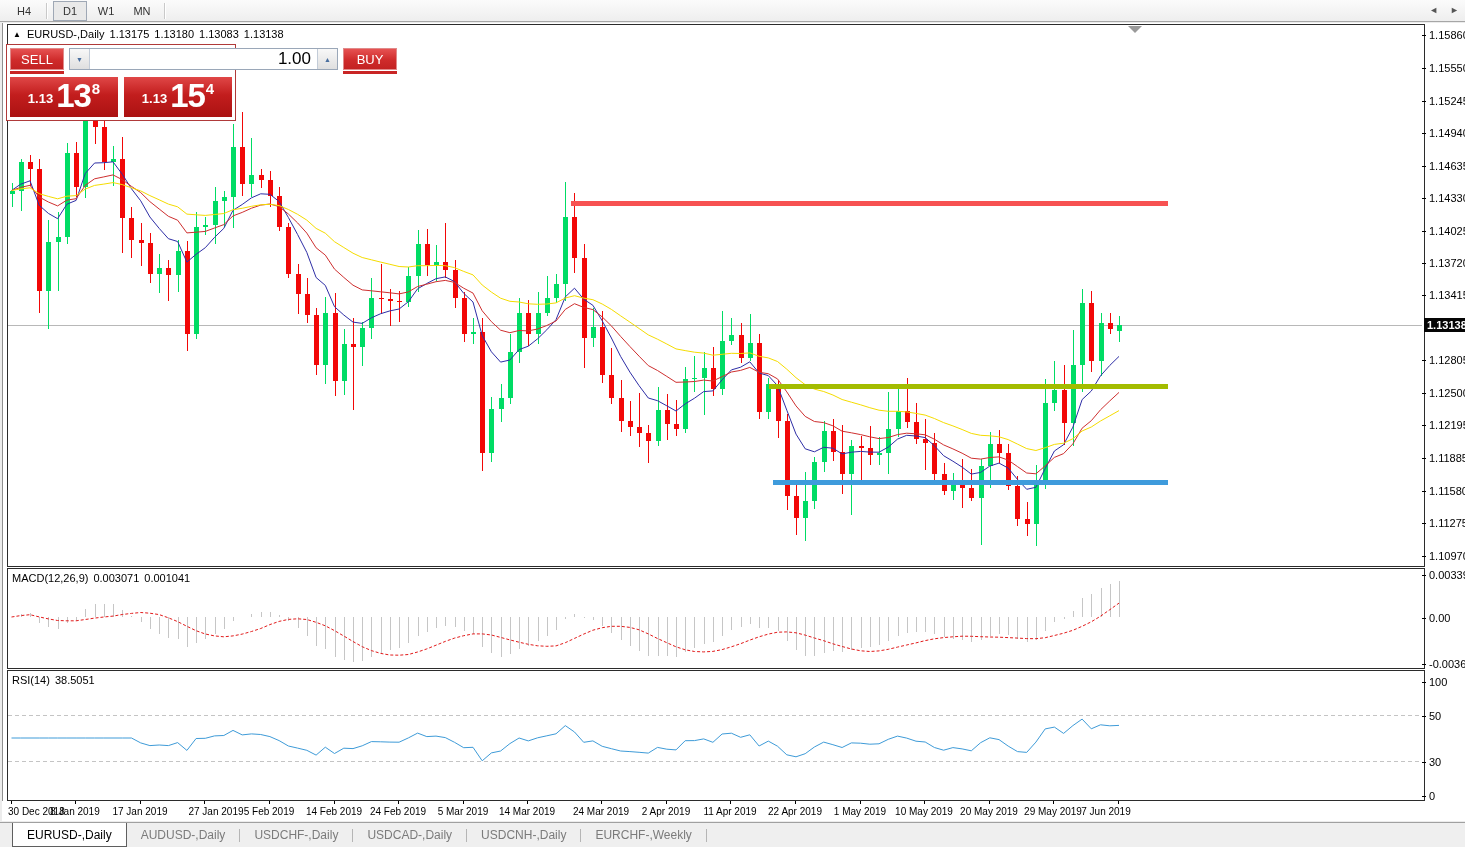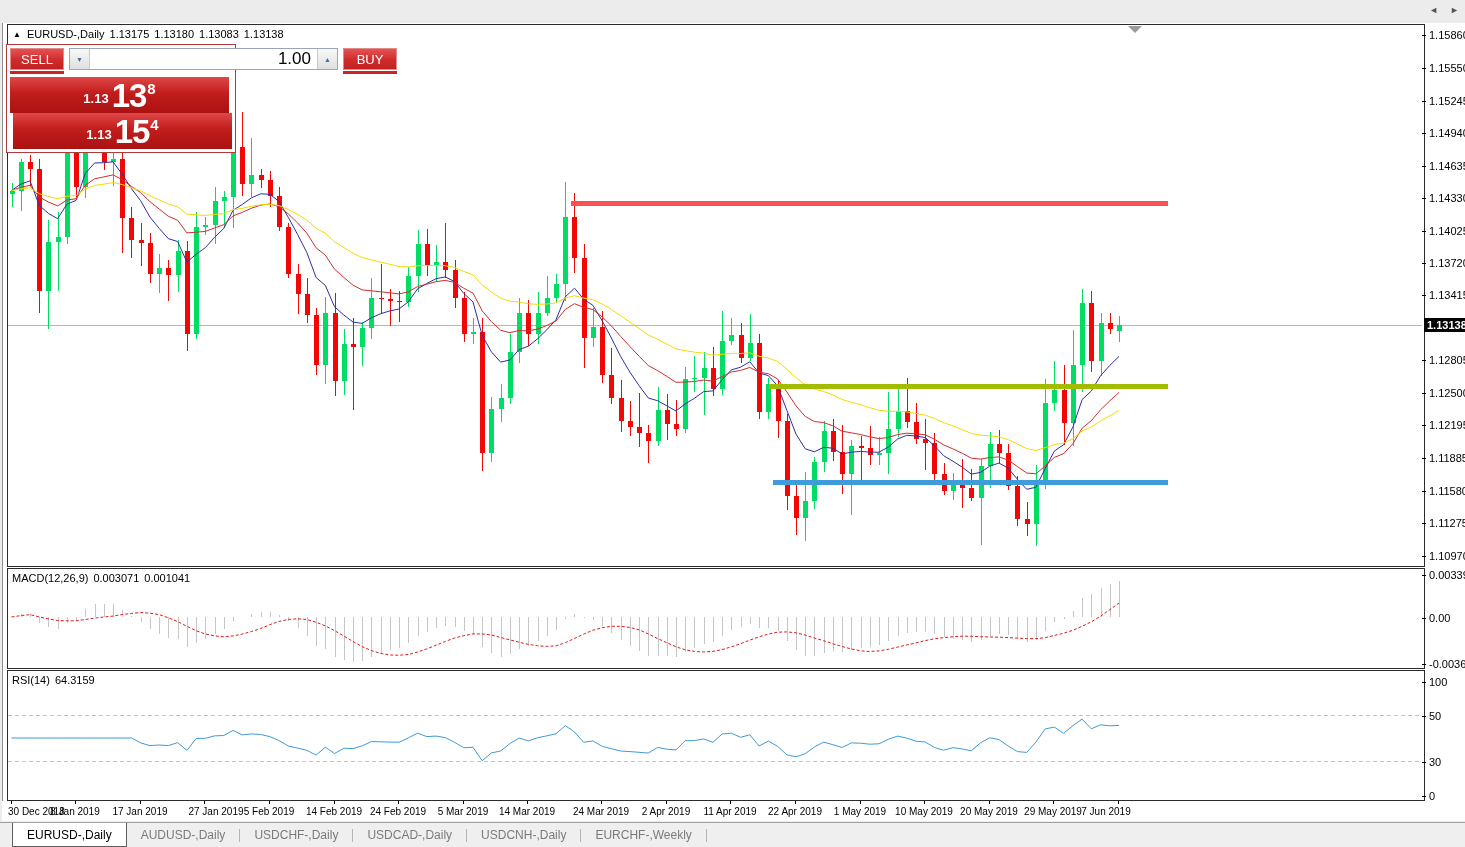--- a/index.html
+++ b/index.html
@@ -43,21 +43,21 @@
   .oc-row1{display:flex;align-items:stretch;height:22px;}
   .oc-btn{position:relative;flex:0 0 52px;background:linear-gradient(#e65252,#cf2b2b 55%,#c32222);border:1px solid #e08a8a;
           color:#fff;font-size:13px;display:flex;align-items:center;justify-content:center;cursor:pointer;}
   .oc-btn:after{content:"";position:absolute;left:-1px;right:-1px;top:100%;margin-top:2px;height:3px;background:#c92525;}
   .oc-spin{flex:1;display:flex;margin:0 5px;border:1px solid #9aa7b8;}
   .oc-arrow{width:19px;background:linear-gradient(#f8f8f8,#dfdfdf);border-right:1px solid #c3ccd8;color:#4a6f9f;
             font-size:7px;display:flex;align-items:center;justify-content:center;cursor:pointer;}
   .oc-arrow.up{border-right:none;border-left:1px solid #c3ccd8;}
   .oc-vol{flex:1;border:none;outline:none;font-family:"Liberation Sans",sans-serif;font-size:17px;color:#000;
           text-align:right;padding:0 6px 0 0;min-width:0;}
-  .oc-row2{display:flex;margin-top:7px;flex-direction:column;}
+  .oc-row2{display:flex;margin-top:7px;}
   .oc-quote{flex:1;height:40px;background:linear-gradient(#e04747,#c21d1d 45%,#ab1212);color:#fff;
             display:flex;align-items:baseline;justify-content:center;padding-top:2px;box-sizing:border-box;cursor:pointer;}
   .oc-quote.sell{margin-right:3px;} .oc-quote.buy{margin-left:3px;}
   .q-small{font-size:13px;font-weight:bold;margin-right:3px;position:relative;top:-4px;}
   .q-big{font-size:33px;font-weight:bold;line-height:34px;letter-spacing:-1px;}
   .q-sup{font-size:15px;font-weight:bold;position:relative;top:-13px;margin-left:1px;}
 
   
   .date-strip{position:absolute;left:2px;top:801px;width:1420px;height:20px;background:#fff;}
   .date-tickmark{position:absolute;top:0;width:1px;height:3px;background:#000;}
@@ -70,20 +70,28 @@
   .tab.active{background:#fff;border:1px solid #5f5f5f;border-top:none;color:#000;margin-top:0px;}
   .tab-sep{width:1px;height:13px;background:#b5b5b5;align-self:center;}
   .tab-scroll{position:absolute;right:6px;top:5px;display:flex;gap:12px;color:#555;font-size:9px;}
   .tab-scroll span{cursor:pointer;}
 </style>
 </head>
 <body>
 
 <div class="app">
 
+  <div class="toolbar">
+      <div class="tf-btn">H4</div>
+      <div class="tb-sep"></div>
+      <div class="tf-btn active">D1</div>
+      <div class="tf-btn">W1</div>
+      <div class="tf-btn">MN</div>
+      <div class="tb-sep"></div>
+    </div>
 
   <div class="chart-window">
     <div class="pane pane-price">
       <svg id="svg-price" width="1416" height="541">
           <line x1="0" x2="1414" y1="300.50188000000026" y2="300.50188000000026" stroke="#B8B8B8" stroke-width="1" shape-rendering="crispEdges"></line>
           <line x1="4.5" x2="4.5" y1="158.09060000000025" y2="181.52940000000004" stroke="#00DC64" stroke-width="1" shape-rendering="crispEdges"></line>
           <rect x="2" y="165.5484000000018" width="5" height="3.196199999999635" fill="#00DC64" shape-rendering="crispEdges"></rect>
           <line x1="13.5" x2="13.5" y1="133.5864000000006" y2="185.79100000000193" stroke="#00DC64" stroke-width="1" shape-rendering="crispEdges"></line>
           <rect x="11" y="136.78260000000023" width="5" height="28.765800000001576" fill="#00DC64" shape-rendering="crispEdges"></rect>
           <line x1="22.5" x2="22.5" y1="130.39020000000093" y2="161.2867999999999" stroke="#F20707" stroke-width="1" shape-rendering="crispEdges"></line>
@@ -494,21 +502,21 @@
         <span class="q-big">15</span>
         <span class="q-sup">4</span>
       </div>
     </div>
   </div>
 
   <div class="pane-label" style="left:12px;top:572px;">
     <span>MACD(12,26,9)</span><span class="v">0.003071</span><span class="v">0.001041</span>
   </div>
   <div class="pane-label" style="left:12px;top:674px;">
-    <span>RSI(14)</span><span class="v">64.3159</span>
+    <span>RSI(14)</span><span class="v">38.5051</span>
   </div>
 
   <div class="axis-layer" id="axis-layer">
     <div class="price-badge" id="price-badge" style="left: 1424px; top: 318px;">1.13138</div>
   <div class="axis-tick" style="left: 1422px; top: 35px;"></div>
       <div class="axis-label" style="left: 1429px; top: 29px;">1.15860</div>
       <div class="axis-tick" style="left: 1422px; top: 68px;"></div>
       <div class="axis-label" style="left: 1429px; top: 62px;">1.15550</div>
       <div class="axis-tick" style="left: 1422px; top: 101px;"></div>
       <div class="axis-label" style="left: 1429px; top: 95px;">1.15245</div>

